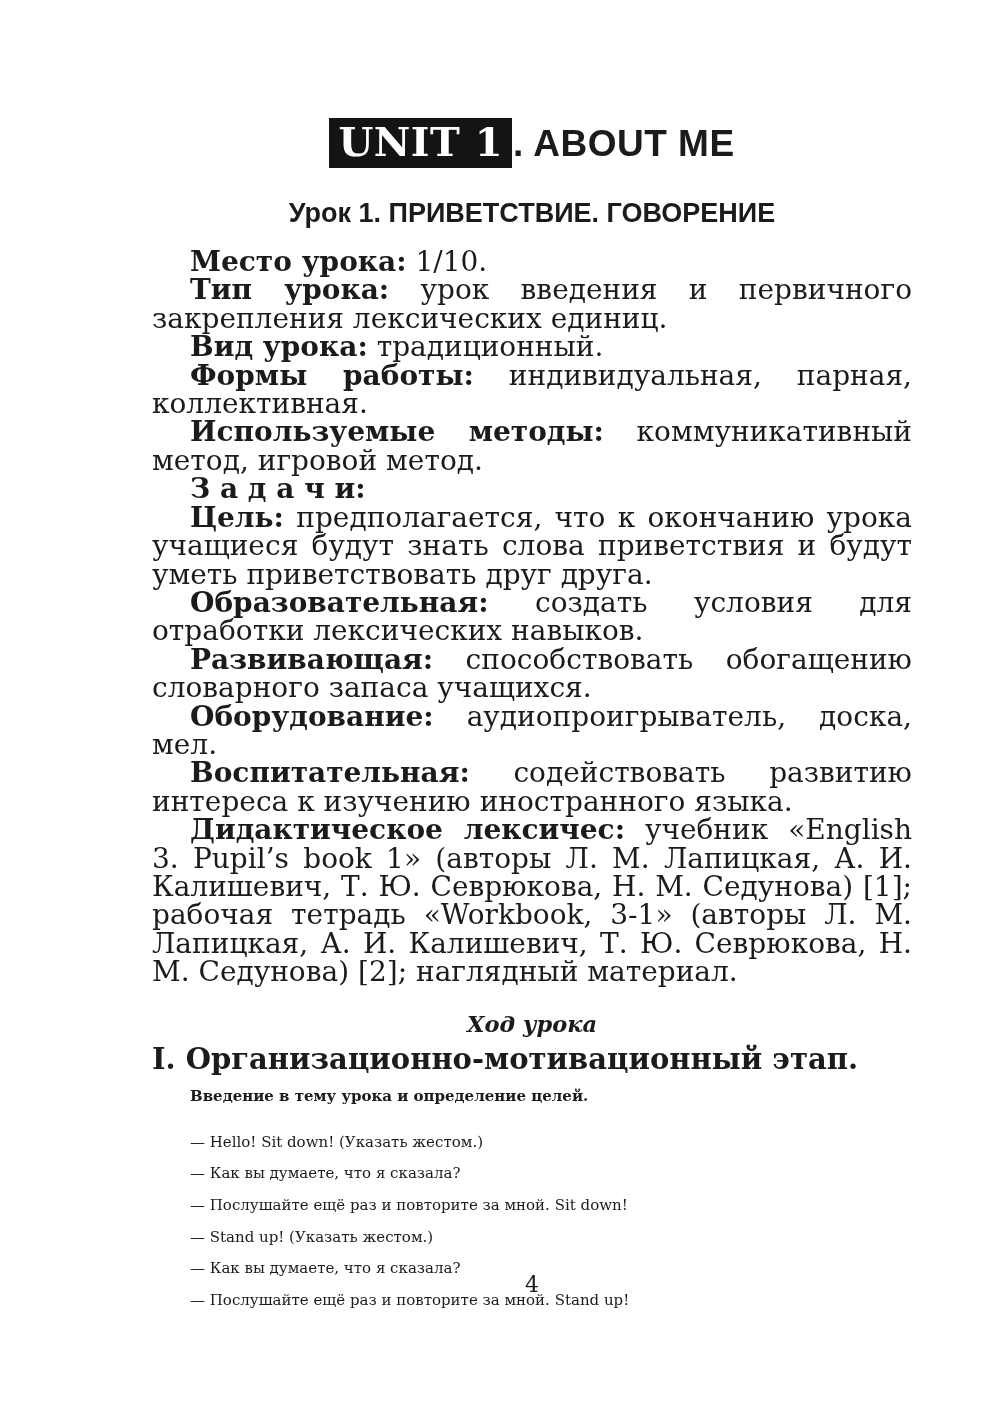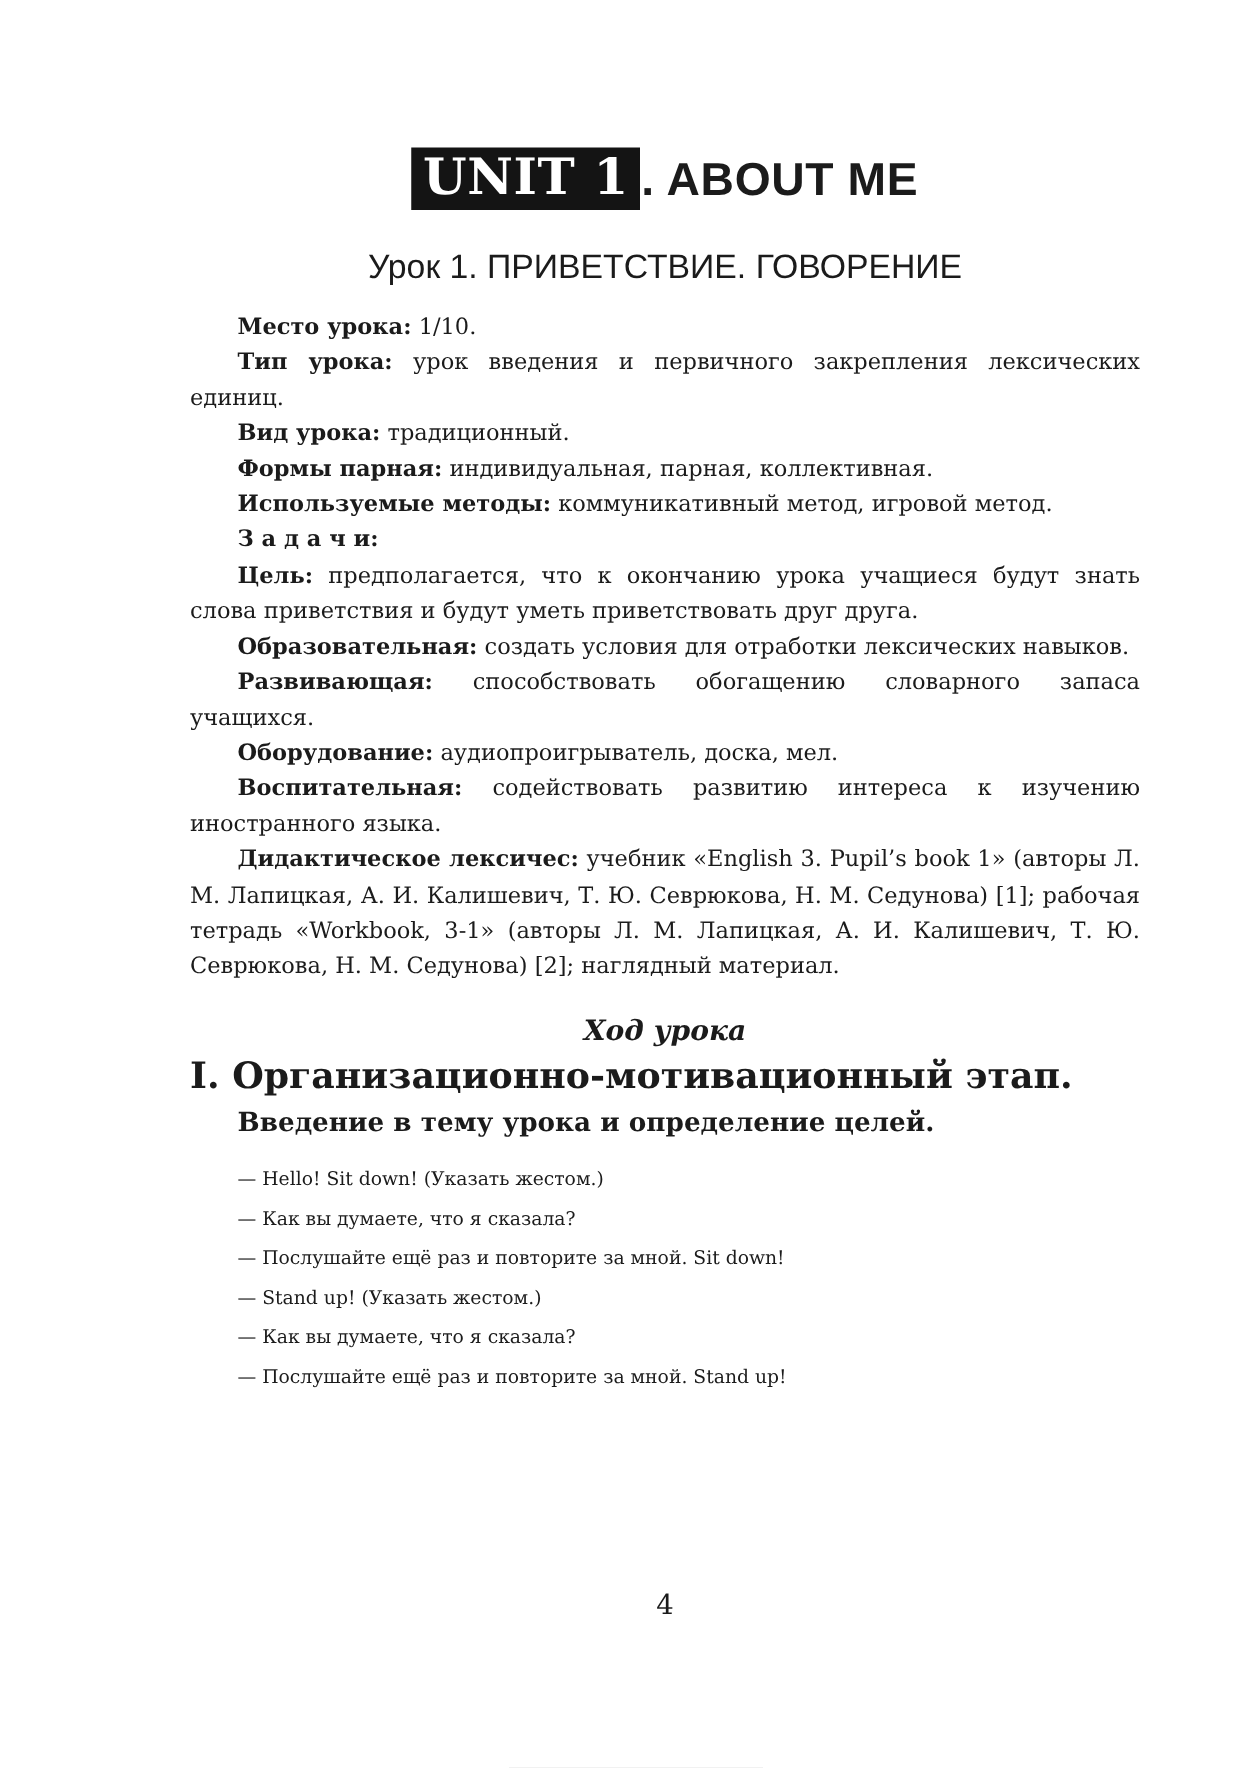--- a/index.html
+++ b/index.html
@@ -42,28 +42,28 @@
     font-family: "Liberation Sans", sans-serif;
     font-weight: bold;
     font-size: 37px;
     letter-spacing: 0.5px;
     margin-left: 1px;
     white-space: pre;
   }
   .lesson-title {
     text-align: center;
     font-family: "Liberation Sans", sans-serif;
-    font-weight: normal;
+    font-weight: bold;
     font-size: 27px;
     margin: 30px 0 0 0;
     line-height: 1.15;
   }
   .meta {
     margin-top: 19px;
-    font-size: 18px;
+    font-size: 28px;
     line-height: 28.4px;
     text-align: justify;
   }
   .para {
     margin: 0;
     text-indent: 38px;
     hyphens: manual;
   }
   .para .label { font-weight: bold; }
   .flow-heading {
@@ -76,21 +76,21 @@
   }
   .stage-title {
     font-weight: bold;
     font-size: 29px;
     margin: 7px 0 0 0;
     line-height: 28.4px;
     text-indent: 0;
   }
   .stage-subtitle {
     font-weight: bold;
-    font-size: 21px;
+    font-size: 15px;
     margin: 9px 0 0 0;
     line-height: 28.4px;
     text-indent: 38px;
   }
   .dialogue {
     margin-top: 16px;
     font-size: 15px;
     line-height: 31.6px;
     text-align: left;
   }
@@ -117,21 +117,21 @@
       <span class="unit-box">UNIT 1</span>
         <span class="unit-rest">. ABOUT ME</span>
     </h1>
 
     <h2 class="lesson-title">Урок 1. ПРИВЕТСТВИЕ. ГОВОРЕНИЕ</h2>
 
     <div class="meta">
       <p class="para"><span class="label">Место урока:</span><span> 1/10.</span></p>
       <p class="para"><span class="label">Тип урока:</span><span> урок введения и первичного закрепления лек­сических единиц.</span></p>
       <p class="para"><span class="label">Вид урока:</span><span> традиционный.</span></p>
-      <p class="para"><span class="label">Формы парная:</span><span> индивидуальная, парная, коллективная.</span></p>
+      <p class="para"><span class="label">Формы работы:</span><span> индивидуальная, парная, коллективная.</span></p>
       <p class="para"><span class="label">Используемые методы:</span><span> коммуникативный метод, игровой метод.</span></p>
       <p class="para"><span class="label">З а д а ч и:</span><span></span></p>
       <p class="para"><span class="label">Цель:</span><span> предполагается, что к окончанию урока учащиеся будут знать слова приветствия и будут уметь приветствовать друг друга.</span></p>
       <p class="para"><span class="label">Образовательная:</span><span> создать условия для отработки лексичес­ких навыков.</span></p>
       <p class="para"><span class="label">Развивающая:</span><span> способствовать обогащению словарного за­паса учащихся.</span></p>
       <p class="para"><span class="label">Оборудование:</span><span> аудиопроигрыватель, доска, мел.</span></p>
       <p class="para"><span class="label">Воспитательная:</span><span> содействовать развитию интереса к изуче­нию иностранного языка.</span></p>
       <p class="para"><span class="label">Дидактическое лексичес:</span><span> учебник «English 3. Pupil’s book 1» (авторы Л. М. Лапицкая, А. И. Калишевич, Т. Ю. Сев­рюкова, Н. М. Седунова) [1]; рабочая тетрадь «Workbook, 3-1» (авторы Л. М. Лапицкая, А. И. Калишевич, Т. Ю. Севрюкова, Н. М. Седунова) [2]; наглядный материал.</span></p>
     </div>
 

